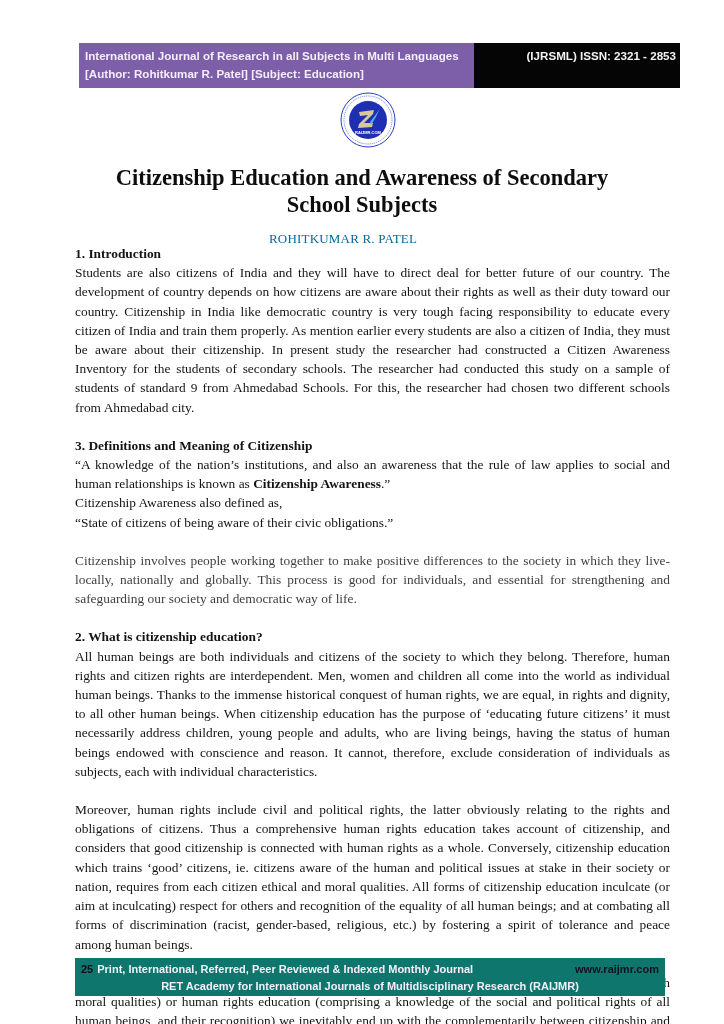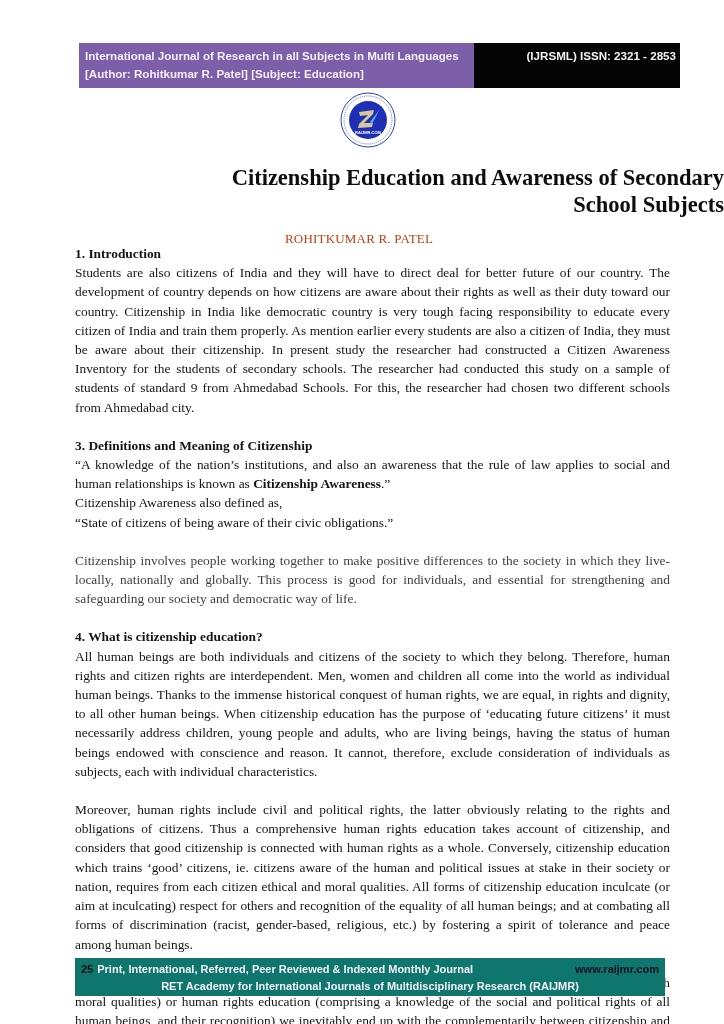--- a/index.html
+++ b/index.html
@@ -10,24 +10,24 @@
   .hdr-left { background: #7d5ea8; width: 395px; height: 100%; box-sizing: border-box;
               padding: 4px 0 0 6px; color: #f4effa;
               font-family: "Liberation Sans", sans-serif; font-size: 11.6px; font-weight: bold; line-height: 18px; margin-left: 12px; }
   .hdr-right { background: #050505; flex: 1; height: 100%; box-sizing: border-box;
                padding: 4px 4px 0 0; color: #f2f2f2; text-align: right;
                font-family: "Liberation Sans", sans-serif; font-size: 11.6px; font-weight: bold; line-height: 18px; }
   .hdr-right .l2 { padding-right: 0; }
 
   .logo { position: absolute; left: 340px; top: 92px; width: 56px; height: 56px; }
 
-  .title { position: absolute; left: 0; width: 724px; top: 164px; text-align: right;
+  .title { position: absolute; left: 0; width: 724px; top: 164px; text-align: center;
            font-family: "Liberation Serif", serif; font-weight: bold; font-size: 22.5px; line-height: 27px; color: #0d0d0d; }
-  .author { position: absolute; left: 16px; width: 686px; top: 231px; text-align: center;
-            font-size: 13px; letter-spacing: 0.2px; color: #c2410c; }
+  .author { position: absolute; left: 0; width: 686px; top: 231px; text-align: center;
+            font-size: 13px; letter-spacing: 0.2px; color: #0369a1; }
 
   .body { position: absolute; left: 75px; top: 244px; width: 595px;
           font-size: 13.4px; line-height: 19.2px; text-align: justify; color: #141414; }
   .body h2 { margin: 0; font-size: 13.4px; font-weight: bold; line-height: 19.2px; }
   .body p { margin: 0; }
   .gap { height: 19px; }
   .gray { color: #3f3f3f; font-family: "Liberation Serif", serif; }
   .bold { font-weight: bold; }
 
   .ftr { position: absolute; left: 75px; top: 958px; width: 590px; height: 38px;
@@ -74,21 +74,21 @@
   <div class="gap"></div>
 
   <h2>3. Definitions and Meaning of Citizenship</h2>
   <p><span>“A knowledge of the nation’s institutions, and also an awareness that the rule of law applies to social and human relationships is known as </span><span class="bold">Citizenship Awareness</span><span>.”</span></p>
   <p>Citizenship Awareness also defined as,</p>
   <p>“State of citizens of being aware of their civic obligations.”</p>
   <div class="gap"></div>
   <p class="gray">Citizenship involves people working together to make positive differences to the society in which they live-locally, nationally and globally. This process is good for individuals, and essential for strengthening and safeguarding our society and democratic way of life.</p>
   <div class="gap"></div>
 
-  <h2>4. What is citizenship education?</h2>
+  <h2>2. What is citizenship education?</h2>
   <p>All human beings are both individuals and citizens of the society to which they belong. Therefore, human rights and citizen rights are interdependent. Men, women and children all come into the world as individual human beings. Thanks to the immense historical conquest of human rights, we are equal, in rights and dignity, to all other human beings. When citizenship education has the purpose of ‘educating future citizens’ it must necessarily address children, young people and adults, who are living beings, having the status of human beings endowed with conscience and reason. It cannot, therefore, exclude consideration of individuals as subjects, each with individual characteristics.</p>
   <div class="gap"></div>
   <p>Moreover, human rights include civil and political rights, the latter obviously relating to the rights and obligations of citizens. Thus a comprehensive human rights education takes account of citizenship, and considers that good citizenship is connected with human rights as a whole. Conversely, citizenship education which trains ‘good’ citizens, ie. citizens aware of the human and political issues at stake in their society or nation, requires from each citizen ethical and moral qualities. All forms of citizenship education inculcate (or aim at inculcating) respect for others and recognition of the equality of all human beings; and at combating all forms of discrimination (racist, gender-based, religious, etc.) by fostering a spirit of tolerance and peace among human beings.</p>
   <div class="gap"></div>
   <p>Thus, when we speak of the purposes to be ascribed to either citizenship education (producing citizens with moral qualities) or human rights education (comprising a knowledge of the social and political rights of all human beings, and their recognition) we inevitably end up with the complementarily between citizenship and human rights. Depending on the cultural traditions of each education system,</p>
 </div>
 
 <div class="ftr">
   <div class="ftr-row1">
     <span><span class="pg">25</span><span>Print, International, Referred,  Peer  Reviewed &amp; Indexed  Monthly Journal</span></span>

